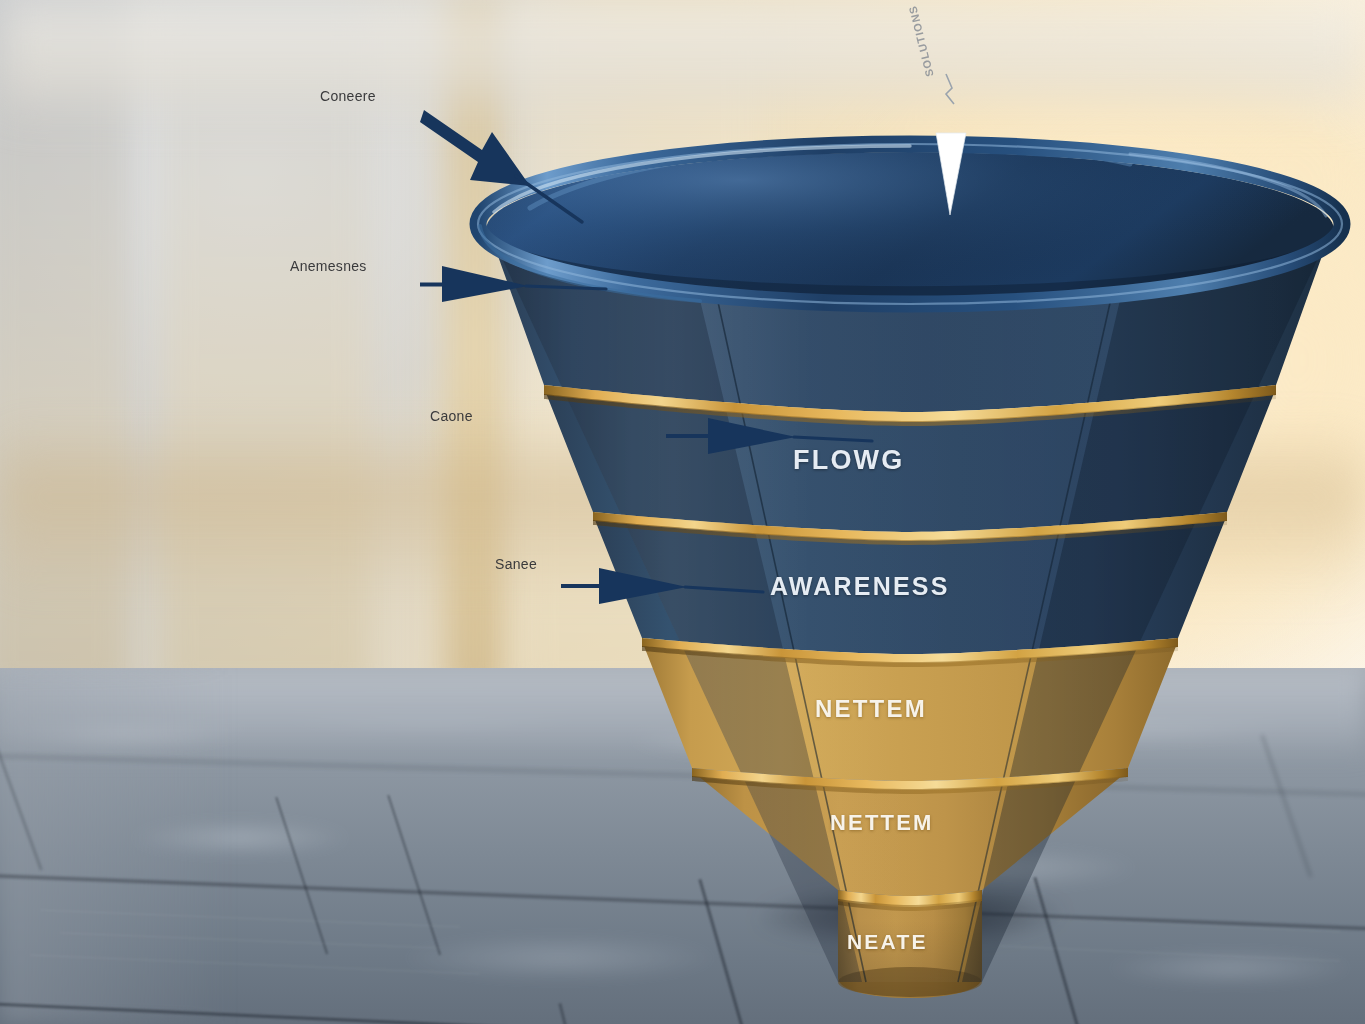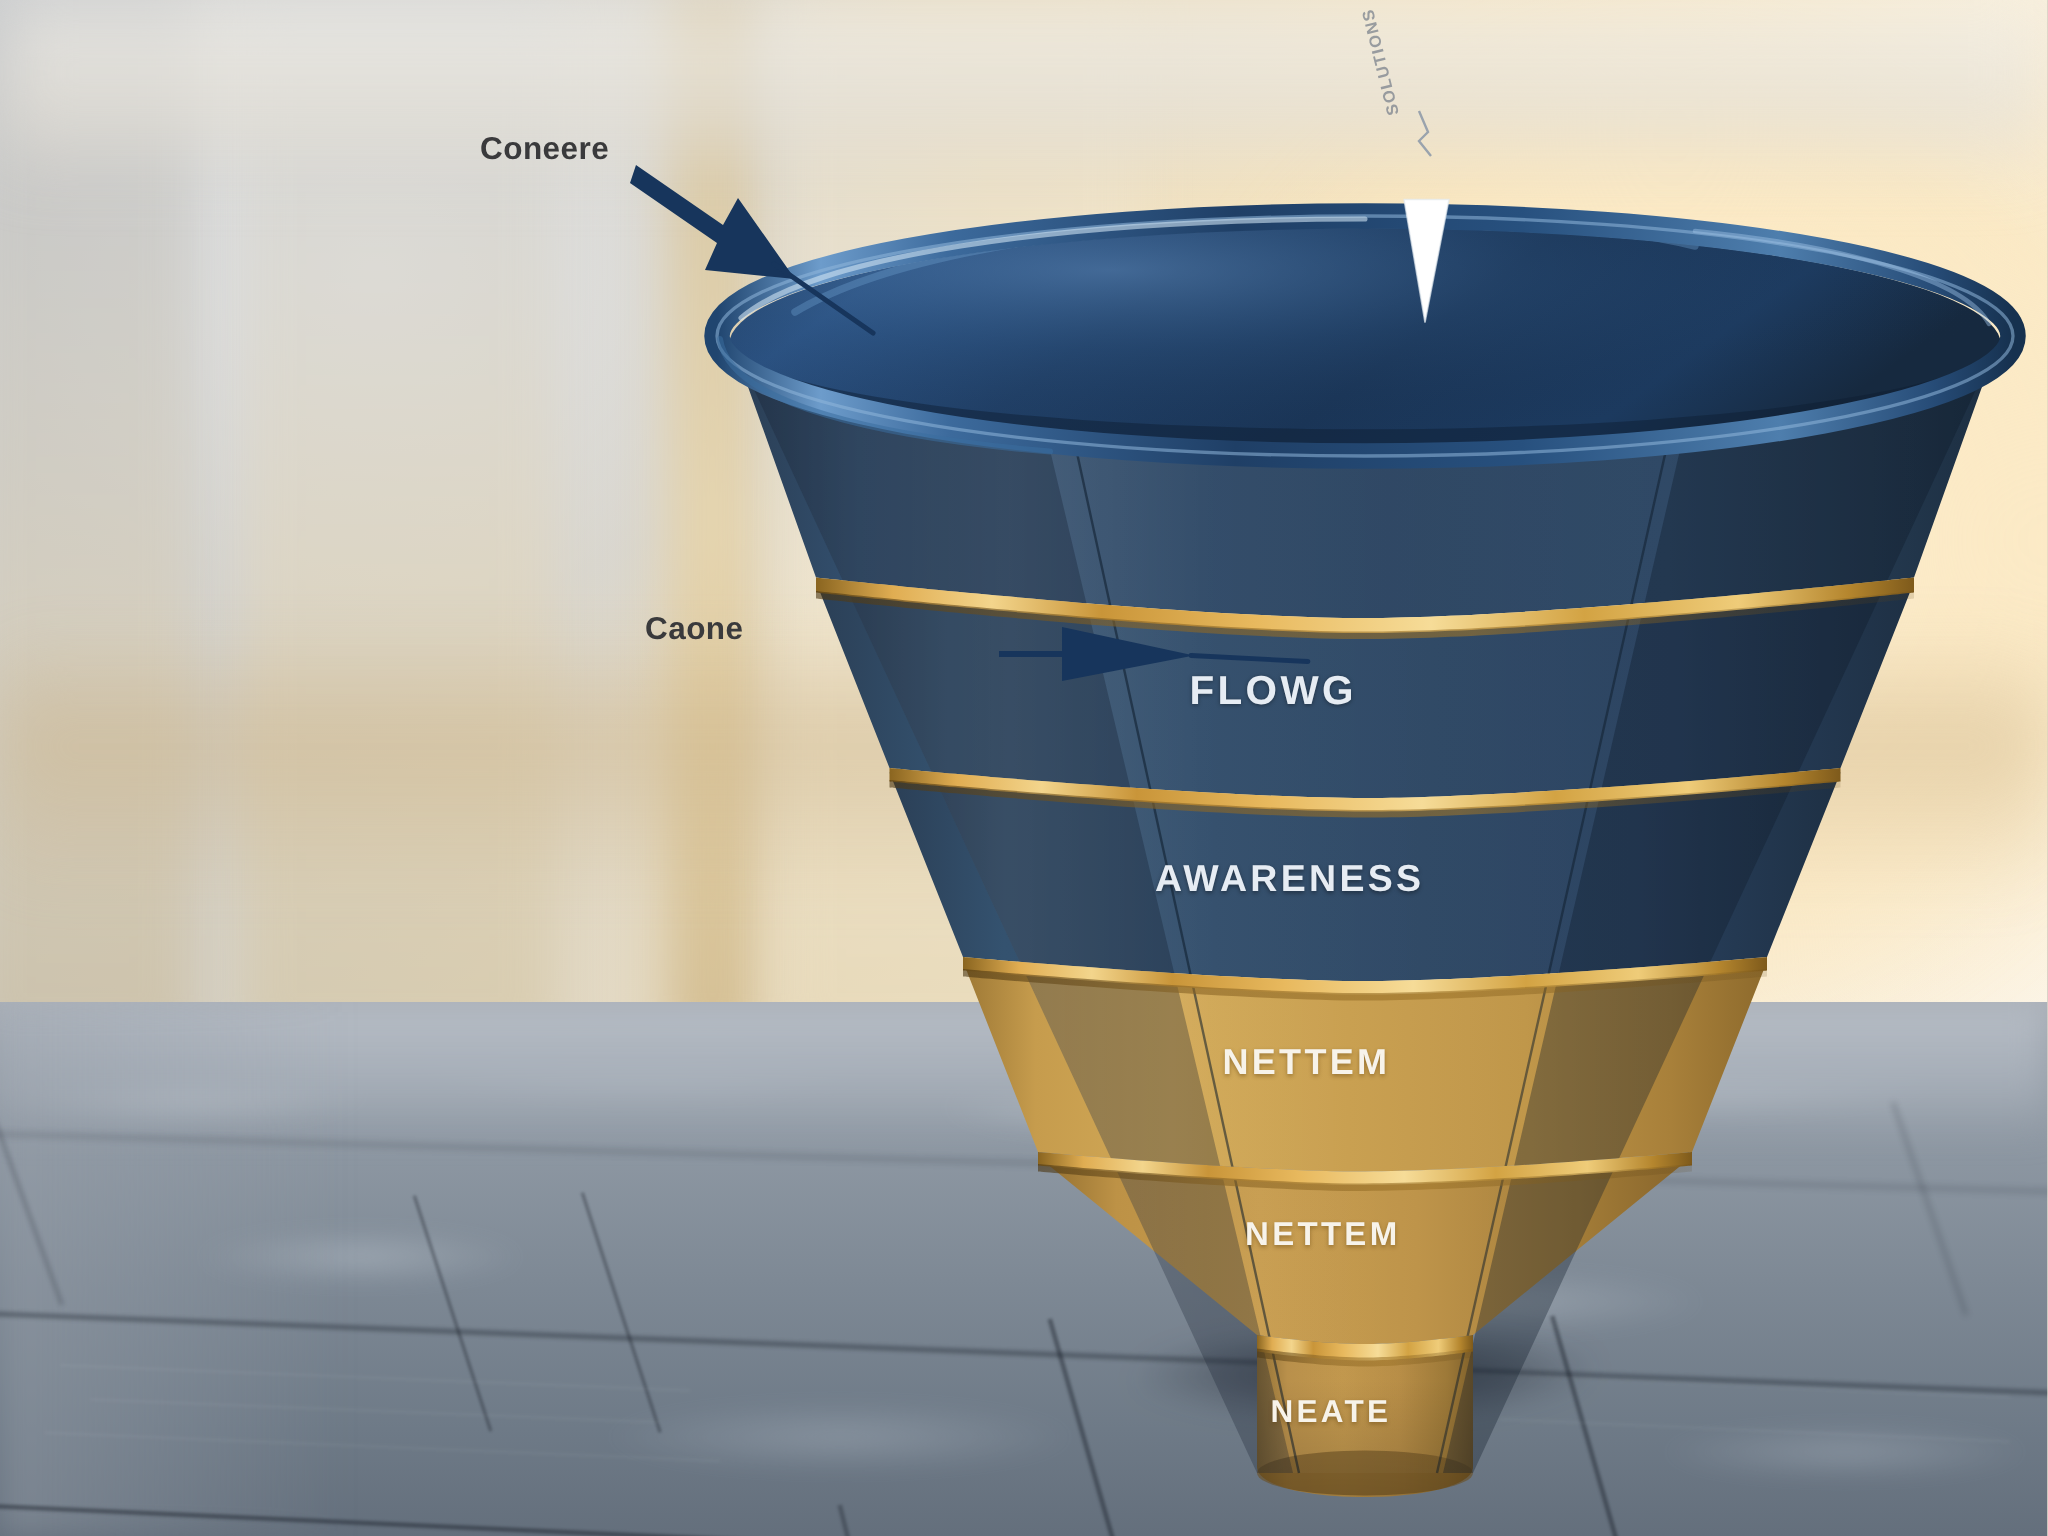--- a/index.html
+++ b/index.html
@@ -58,22 +58,22 @@
   
   #funnel{position:absolute;left:470px;top:120px;width:880px;height:820px;}
   #funnel svg{display:block;width:880px;height:820px;overflow:visible;}
 
   .stage-label{position:absolute;color:#e6ecf3;font-weight:700;letter-spacing:2.2px;
     white-space:nowrap;text-shadow:0 1px 3px rgba(0,0,0,.38);user-select:none;}
   .stage-label.gold-txt{color:#f7f3ea;text-shadow:0 1px 3px rgba(90,60,10,.45);}
 
   
   .callout{position:absolute;}
-  .callout .clabel{position:absolute;color:#3a3a3c;font-size:21px;letter-spacing:.3px;
-    white-space:nowrap;font-weight:700;}
+  .callout .clabel{position:absolute;color:#3a3a3c;font-size:14px;letter-spacing:.3px;
+    white-space:nowrap;font-weight:400;}
   .callout svg{position:absolute;overflow:visible;}
 
   
   .marker{position:absolute;}
   .vtext{position:absolute;color:#8a8f96;font-size:11px;letter-spacing:1px;
     white-space:nowrap;font-weight:600;opacity:.85;}
 </style>
 </head>
 <body>
 
@@ -306,24 +306,40 @@
   </div>
 
   <div class="callout" style="left:320px;top:88px;width:320px;height:130px;">
     <div class="clabel" style="left:0px;top:0px;">Coneere</div>
     <svg width="320" height="130" viewBox="0 0 320 130">
       <path d="M104,22 L162,62 L172,44 L210,98 L150,92 L158,74 L100,34 Z" fill="#17355c"></path>
       <path d="M196,88 L262,134" stroke="#17355c" stroke-width="3.4" stroke-linecap="round"></path>
     </svg>
   </div>
 
+  <div class="callout" style="left:290px;top:258px;width:330px;height:60px;">
+    <div class="clabel" style="left:0px;top:0px;">Anemesnes</div>
+    <svg width="330" height="60" viewBox="0 0 330 60">
+      <path d="M152,8 L152,44 L238,28 Z" fill="#17355c"></path>
+      <rect x="130" y="24.5" width="26" height="4" fill="#17355c"></rect>
+      <path d="M236,28 L316,31" stroke="#17355c" stroke-width="3.2" stroke-linecap="round"></path>
+    </svg>
+  </div>
 
   <div class="callout" style="left:430px;top:408px;width:300px;height:60px;text-align:center;">
     <div class="clabel" style="left:0px;top:0px;">Caone</div>
     <svg width="300" height="60" viewBox="0 0 300 60">
       <path d="M128,10 L128,46 L216,29 Z" fill="#17355c"></path>
       <rect x="86" y="26" width="44" height="4" fill="#17355c"></rect>
       <path d="M214,29 L292,33" stroke="#17355c" stroke-width="3.2" stroke-linecap="round"></path>
     </svg>
   </div>
 
+  <div class="callout" style="left:495px;top:556px;width:290px;height:60px;">
+    <div class="clabel" style="left:0px;top:0px;">Sanee</div>
+    <svg width="290" height="60" viewBox="0 0 290 60">
+      <path d="M104,12 L104,48 L192,31 Z" fill="#17355c"></path>
+      <rect x="66" y="28" width="40" height="4" fill="#17355c"></rect>
+      <path d="M190,31 L268,36" stroke="#17355c" stroke-width="3.2" stroke-linecap="round"></path>
+    </svg>
+  </div>
 
 </div>
 
 </body></html>

